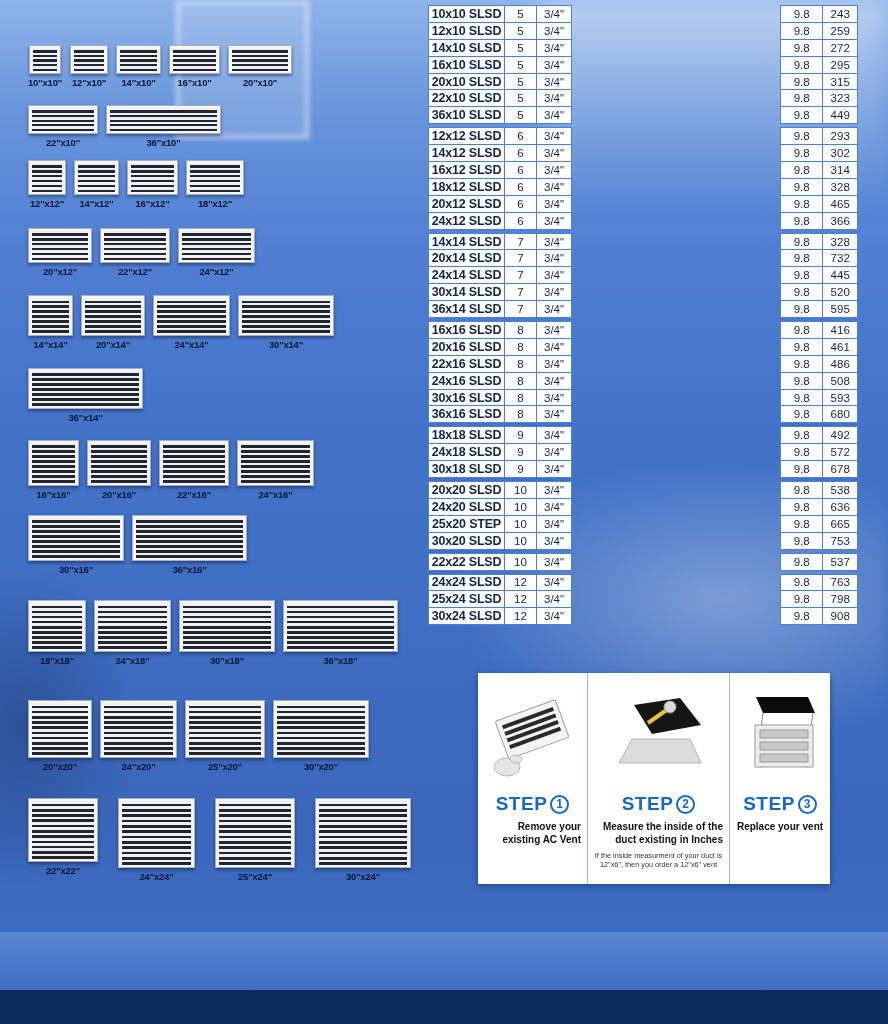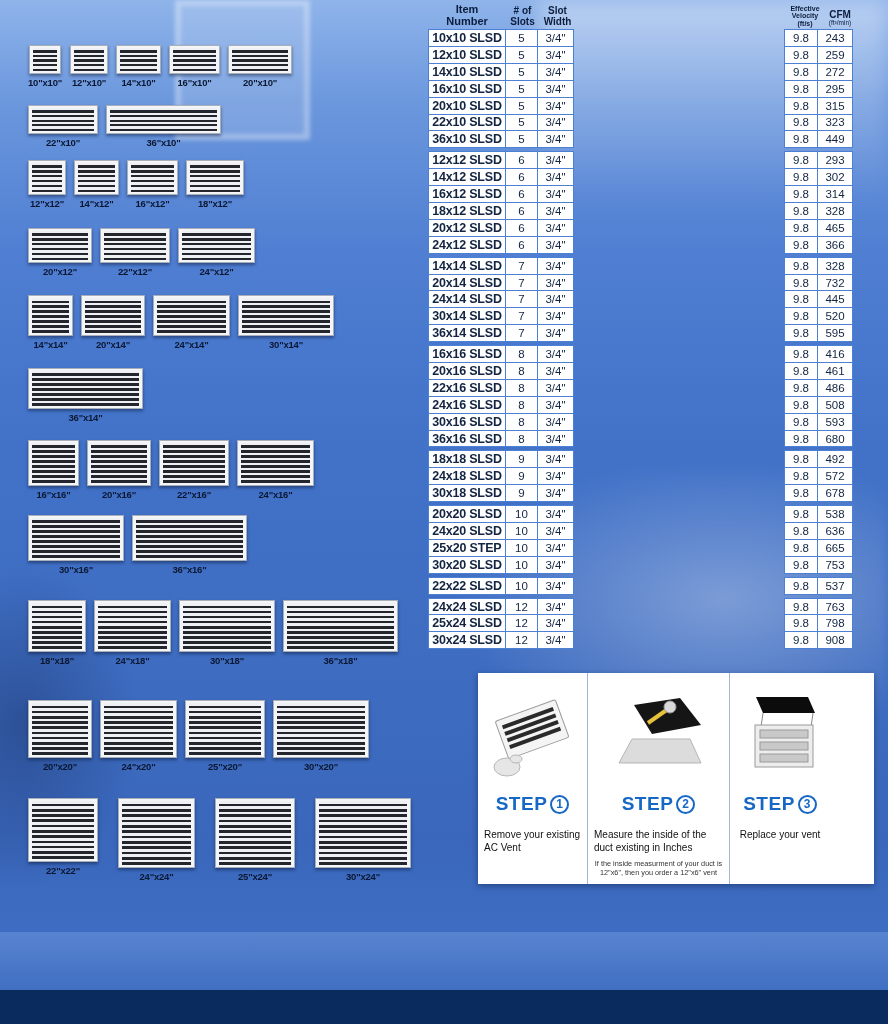--- a/index.html
+++ b/index.html
@@ -39,49 +39,49 @@
   .vent-slats { width:100%; height:100%; }
   .vent-size-label { font-size:9.5px; color:#0b1730; font-weight:600; letter-spacing:-0.2px; }
 
   
   .spec-table { position:absolute; left:428px; top:4px; width:430px; }
   .spec-header { display:flex; align-items:flex-end; min-height:22px; color:#0d1d3d; }
   .hcell { display:flex; flex-direction:column; align-items:center; justify-content:flex-end;
     text-align:center; font-weight:bold; line-height:1.05; padding-bottom:1px; }
   .pre { white-space:pre-line; }
   .c-item { width:78px; } .c-slots { width:33px; } .c-swidth { width:37px; }
-  .c-spacer { width:212px; } .c-vel { width:34px; } .c-cfm { width:36px; }
+  .c-spacer { width:212px; } .c-vel { width:44px; } .c-cfm { width:36px; }
   .hcell.c-item { font-size:11px; }
   .hcell.c-slots, .hcell.c-swidth { font-size:10px; }
   .hcell.c-vel { font-size:7px; }
   .hcell.c-cfm .cfm-big { font-size:10px; font-weight:bold; }
   .hcell.c-cfm .unit { font-size:6.5px; font-weight:normal; }
   .spec-rows { margin-top:1px; }
   .spec-row { display:flex; }
   .spec-row + .spec-row { margin-top:-1px; }
   .spec-row.group-start { margin-top:3px; }
   .cell { background:#ffffff; border:1px solid #4c80d4; height:17.9px;
     display:flex; align-items:center; justify-content:center; color:#122442; }
   .spec-row > .cell + .cell, .spec-row > .c-spacer + .cell, .spec-row > .cell + .c-spacer { margin-left:-1px; }
   .cell.c-item { font-size:12.5px; font-weight:600; letter-spacing:-0.2px; }
   .cell.c-slots, .cell.c-swidth, .cell.c-vel, .cell.c-cfm { font-size:11.5px; }
   .spec-row .c-spacer { background:transparent; border:none; height:17.9px; }
 
   
-  .steps-panel { position:absolute; left:478px; top:673px; width:396px; box-shadow:0 2px 6px rgba(5,15,45,.4); }
+  .steps-panel { position:absolute; left:478px; top:673px; width:352px; box-shadow:0 2px 6px rgba(5,15,45,.4); }
   .steps-body { display:flex; background:#ffffff; height:211px; }
   .step-col { display:flex; flex-direction:column; align-items:center; padding:8px 6px 6px; }
   .step-col.s1 { width:109px; } .step-col.s2 { width:142px; } .step-col.s3 { width:101px; }
   .step-col + .step-col { border-left:1px solid #9fb6d8; }
   .step-icon { height:112px; display:flex; align-items:center; justify-content:center; }
   .step-label { color:#1668c4; font-weight:bold; font-size:19px; letter-spacing:.5px;
     display:flex; align-items:center; gap:3px; }
   .step-num { width:19px; height:19px; border:2.5px solid #1668c4; border-radius:50%;
     font-size:12px; display:flex; align-items:center; justify-content:center; }
-  .step-title { font-size:10px; font-weight:normal; color:#101010; text-align:left; margin-top:14px; line-height:1.25; }
+  .step-title { font-size:10px; font-weight:bold; color:#101010; text-align:right; margin-top:6px; line-height:1.25; }
   .step-note { font-size:7.3px; color:#333; text-align:center; margin-top:5px; line-height:1.3; }
   .steps-footer { background:#123a75; color:#ffffff; text-align:center; padding:4px 4px 5px; line-height:1.35; }
   .steps-footer .fl1 { font-size:7.8px; }
   .steps-footer .fl2 { font-size:7.4px; white-space:nowrap; }
 </style>
 </head>
 <body>
 
 <div id="page">
   <div class="bg bg-window"></div>
@@ -332,36 +332,20 @@
         <div class="vent-item">
           <div class="vent-box" style="width: 96px; height: 70px;">
             <div class="vent-slats" style="background: repeating-linear-gradient(rgb(238, 240, 243) 0px, rgb(238, 240, 243) 2.67px, rgb(35, 39, 45) 2.67px, rgb(35, 39, 45) 5.33px);"></div>
           </div>
           <div class="vent-size-label">30"x24"</div>
         </div>
       </div>
     </div>
 
   <div class="spec-table">
-    <div class="spec-header">
-      <div class="hcell c-item pre">Item
-Number</div>
-      <div class="hcell c-slots pre"># of
-Slots</div>
-      <div class="hcell c-swidth pre">Slot
-Width</div>
-      <div class="hcell c-spacer"></div>
-      <div class="hcell c-vel pre">Effective
-Velocity
-(ft/s)</div>
-      <div class="hcell c-cfm">
-        <span class="cfm-big">CFM</span>
-        <span class="unit">(ft³/min)</span>
-      </div>
-    </div>
     <div class="spec-rows">
         <div class="spec-row">
           <div class="cell c-item">10x10 SLSD</div>
           <div class="cell c-slots">5</div>
           <div class="cell c-swidth">3/4"</div>
           <div class="c-spacer"></div>
           <div class="cell c-vel">9.8</div>
           <div class="cell c-cfm">243</div>
         </div>
         <div class="spec-row">

